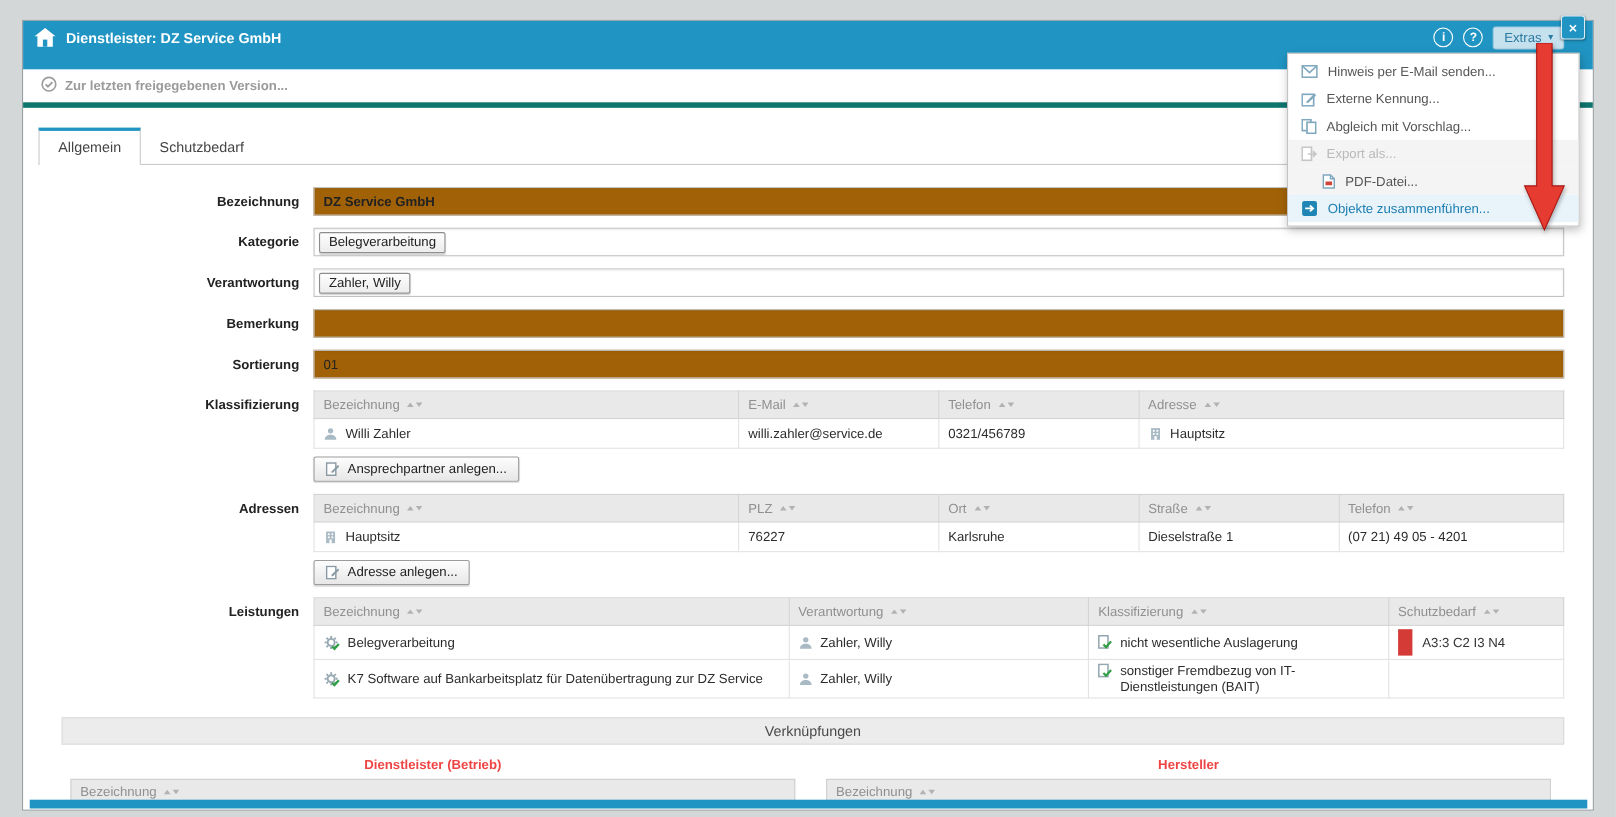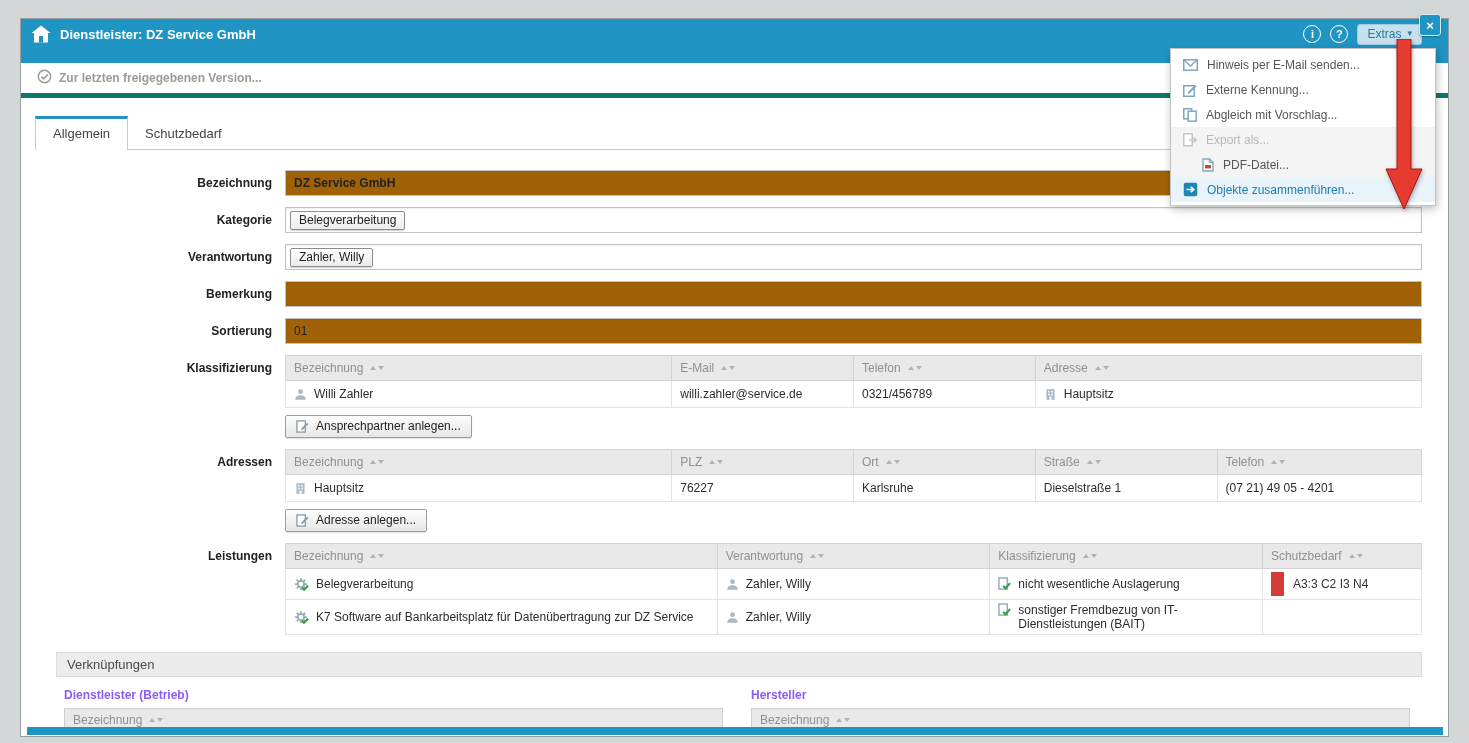--- a/index.html
+++ b/index.html
@@ -100,26 +100,26 @@
   .sb-txt{align-self:center;color:#333;}
 
   .addbtn{
     margin-top:7px;display:inline-flex;align-items:center;gap:7px;
     border:1px solid #9c9c9c;background:linear-gradient(#fdfdfd,#e7e7e7);
     box-shadow:0 1px 1px rgba(0,0,0,.12);font-size:12px;color:#222;
     padding:3px 10px 4px;border-radius:2px;font-family:inherit;cursor:pointer;
   }
 
   
-  .vk{margin-left:21px;margin-top:17px;}
+  .vk{margin-left:21px;margin-top:17px;text-align:center;}
   .vk-bar{background:#ececec;border:1px solid #dcdcdc;color:#4a4a4a;
           font-size:13px;padding:4px 10px;}
   .vk-cols{display:grid;grid-template-columns:1fr 1fr;column-gap:28px;
            padding:0 12px 12px 8px;}
-  .vk-label{font-size:12px;font-weight:bold;color:#8b5cf6;margin:11px 0 6px;}
+  .vk-label{font-size:12px;font-weight:bold;color:#ef4444;margin:11px 0 6px;}
   .vk-head{background:#e9e9e9;border:1px solid #cfcfcf;color:#909090;
            font-size:12px;padding:4px 8px;display:flex;align-items:center;cursor:pointer;}
 
   
   .menu{
     position:absolute;top:29px;right:12px;width:266px;background:#fff;
     border:1px solid #c2c2c2;box-shadow:1px 3px 8px rgba(0,0,0,.25);
     z-index:60;padding:3px 0;box-sizing:border-box;text-align:right;
   }
   .mi{height:25px;display:flex;align-items:center;gap:9px;padding:0 12px;

